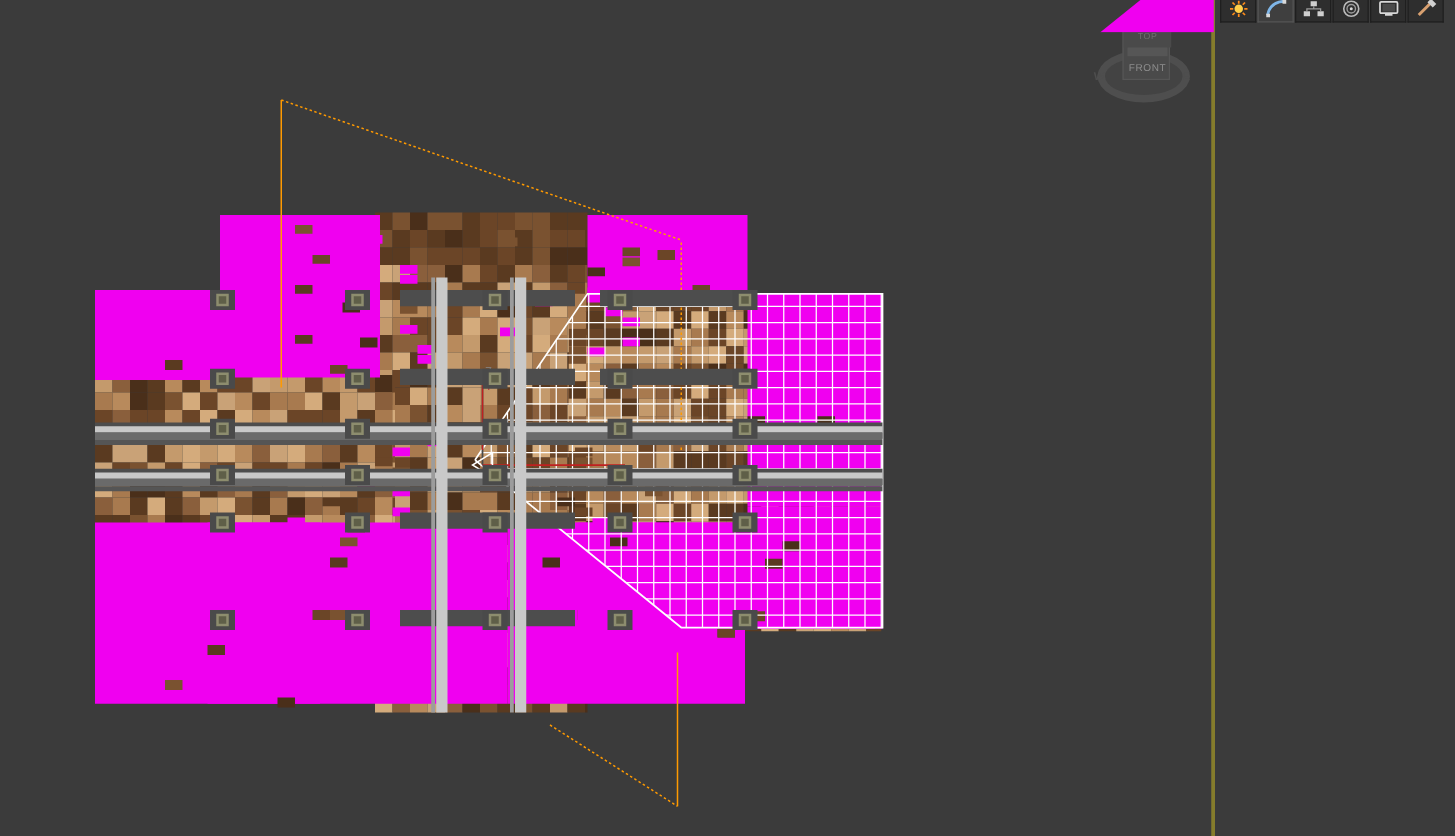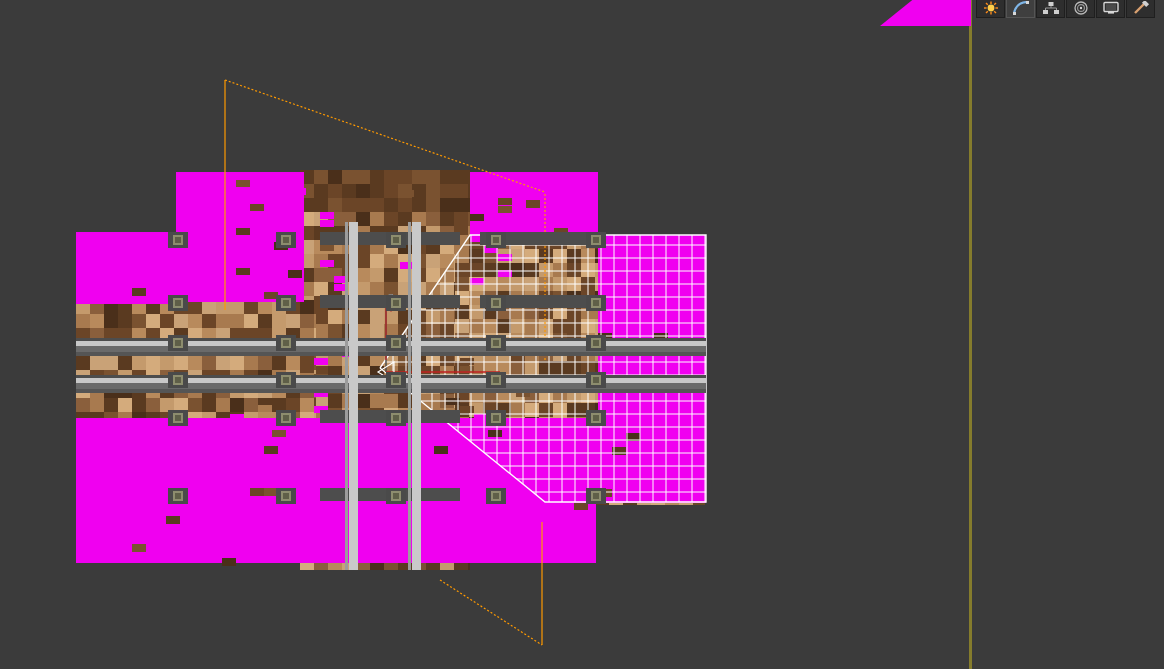--- a/index.html
+++ b/index.html
@@ -1239,20 +1239,30 @@
     </svg>
   <svg id="gizmo-xform">
       <line x1="386" y1="300" x2="386" y2="372" stroke="#4a4a4a" stroke-width="1.4"></line>
       <line x1="386" y1="300" x2="386" y2="360" stroke="#c02020" stroke-width="1.2"></line>
       <line x1="386" y1="372" x2="500" y2="372" stroke="#c02020" stroke-width="1.4"></line>
       <text x="388" y="300" fill="#8a8a8a" font-size="9" font-family="Liberation Sans, sans-serif">Z</text>
       <text x="388" y="312" fill="#b03030" font-size="9" font-family="Liberation Sans, sans-serif">Y</text>
       <polygon points="394,362 394,382 378,372" fill="none" stroke="#ffffff" stroke-width="1.2"></polygon>
     </svg>
 
+  <div id="viewcube">
+    <div id="vc-ring"></div>
+    <div class="vc-compass" style="left:-1px;top:38px;">W</div>
+    <div class="vc-compass" style="left:70px;top:38px;">E</div>
+    <div id="vc-cube">
+      <div id="vc-top">TOP</div>
+      <div id="vc-mid"></div>
+      <div id="vc-front">FRONT</div>
+    </div>
+  </div>
 </div>
 <div id="vp-border-right"></div>
 
 <div id="cmdpanel">
 
   <div id="tabs">
       <div class="tab">
         <span><svg width="18" height="14" viewBox="0 0 18 14">
             <circle cx="9" cy="7" r="3.4" fill="#ffcf4a"></circle>
      <g stroke="#ff8c1a" stroke-width="1.4">

